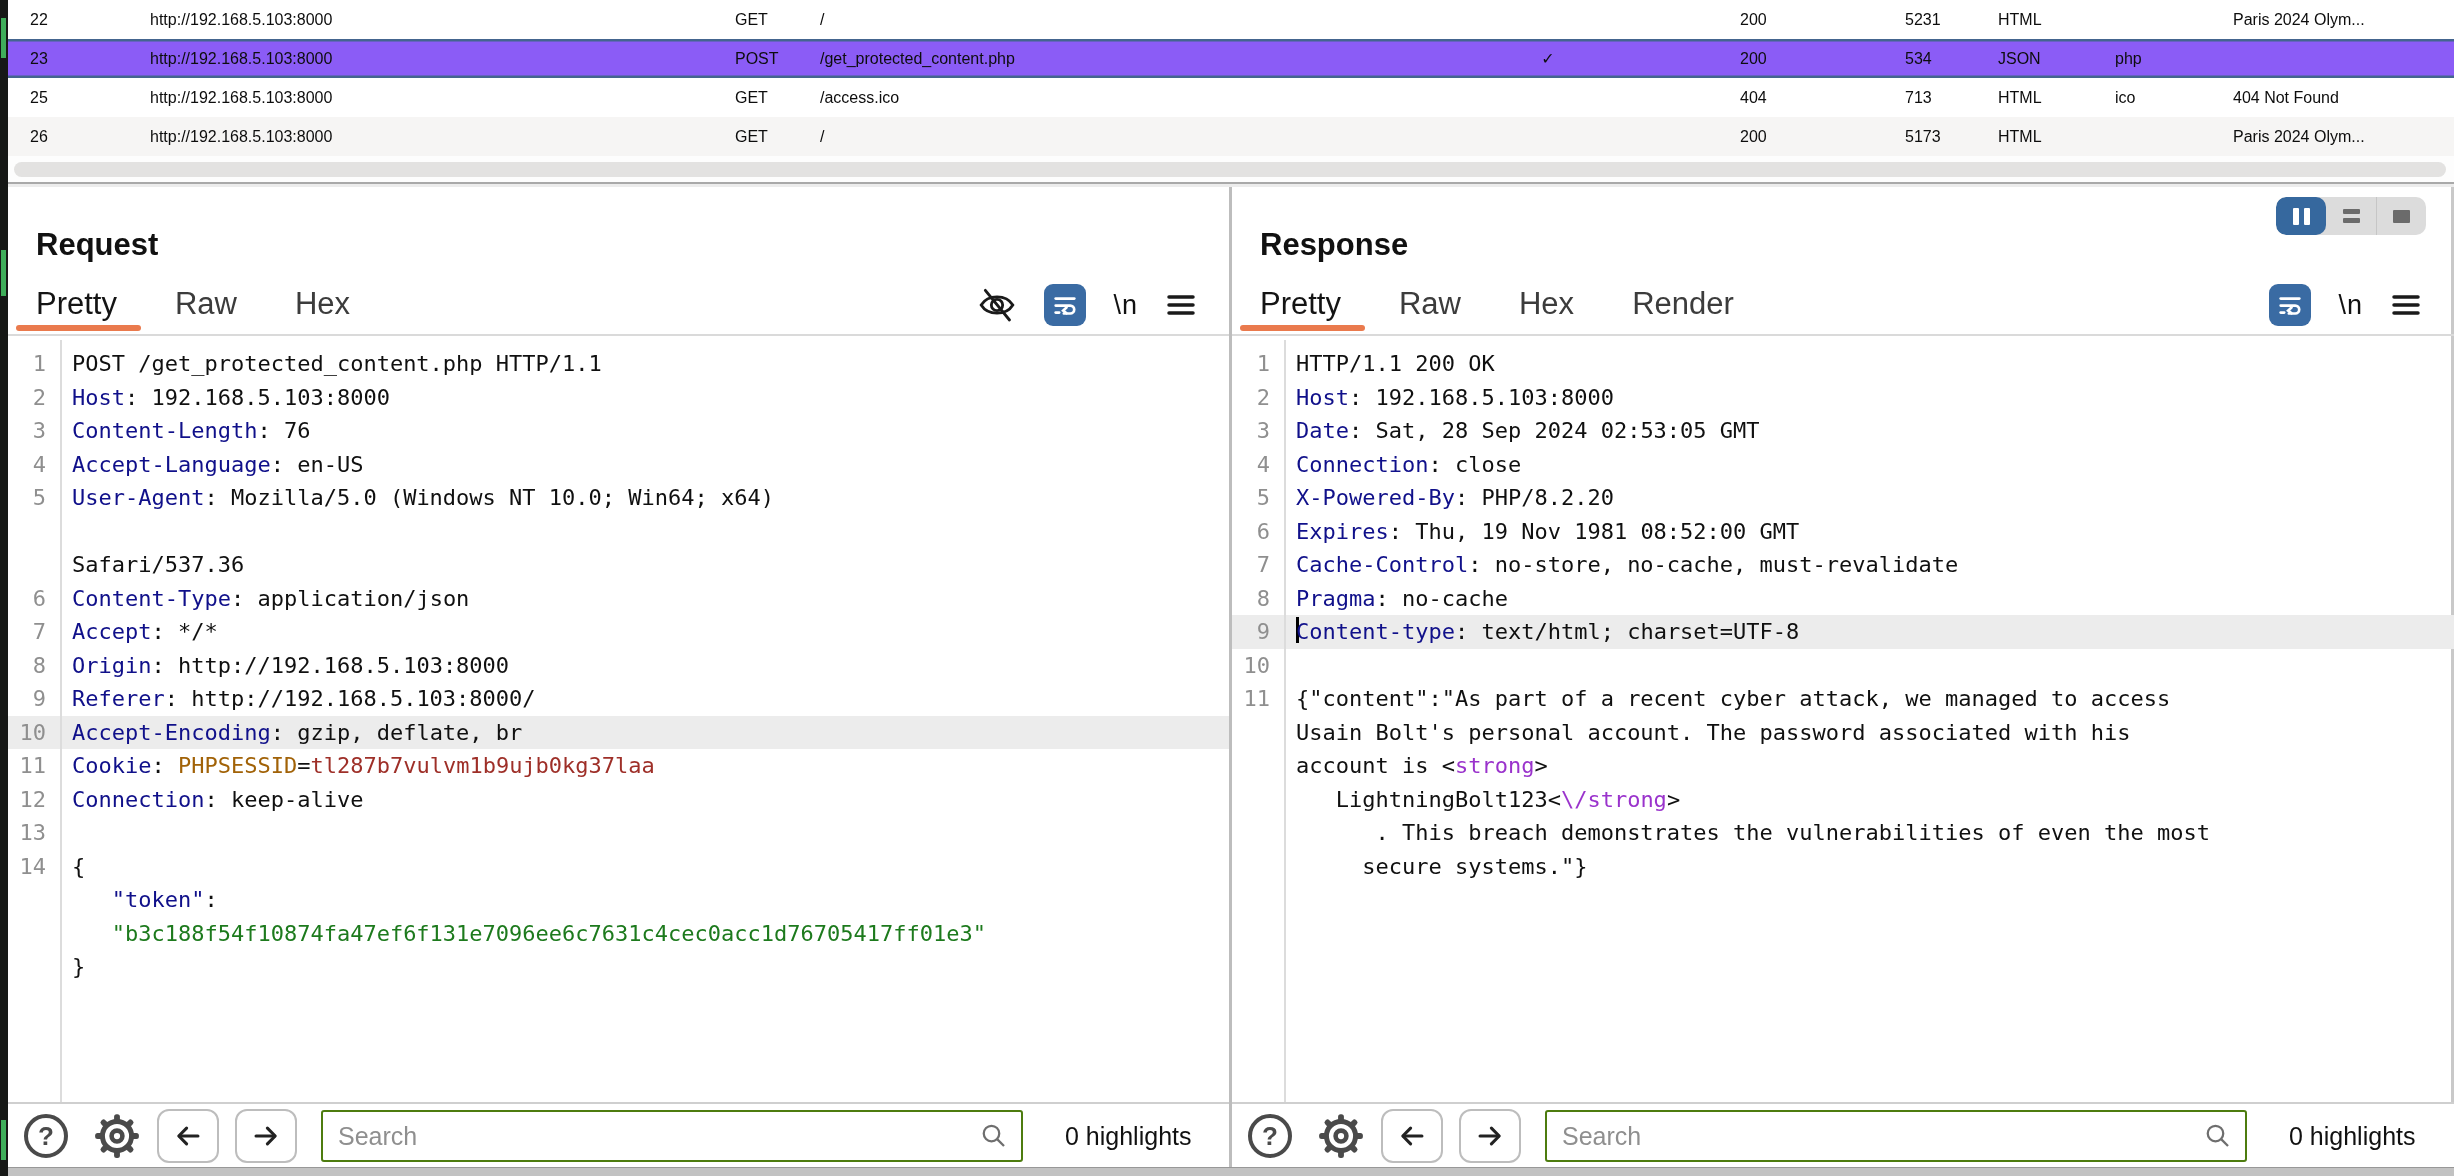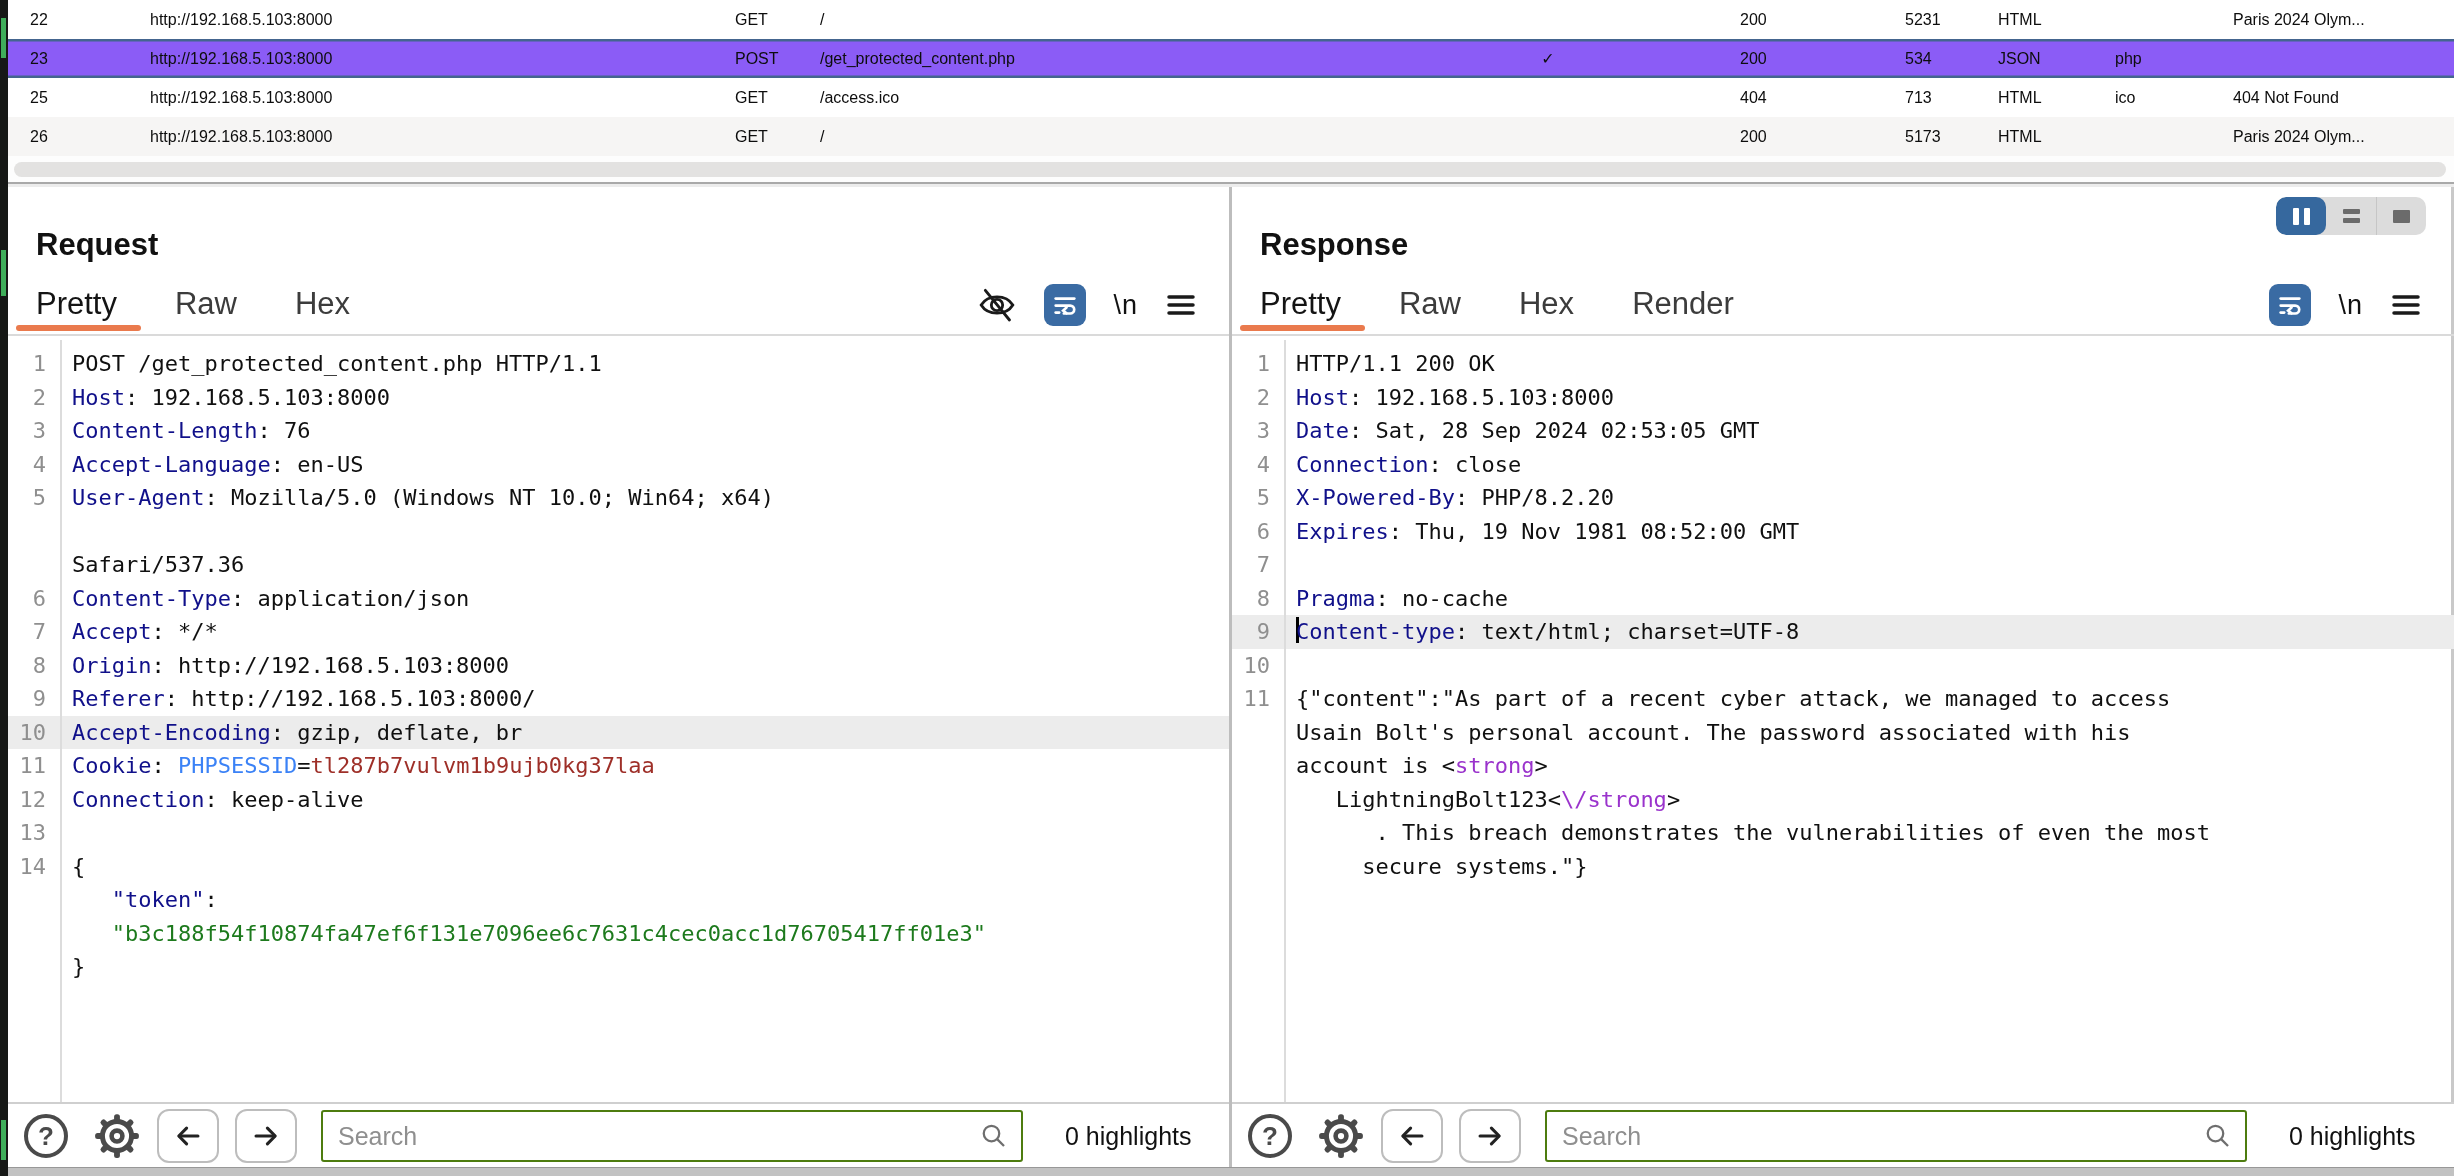--- a/index.html
+++ b/index.html
@@ -61,21 +61,21 @@
   .seg .sq{width:17px;height:13px;background:#6b6b6b;border-radius:1px;}
   
   .code-area{position:absolute;left:0;right:0;top:153px;bottom:74px;overflow:hidden;padding-top:7px;}
   .code-area::before{content:"";position:absolute;left:52px;top:0;bottom:0;width:2px;background:#dcdcdc;}
   .code-line{display:flex;height:33.5px;line-height:33.5px;font-family:"DejaVu Sans Mono",monospace;font-size:22px;}
   .code-line.hl{background:#ececec;}
   .ln{width:38px;flex:none;text-align:right;color:#8f8f8f;}
   .codetxt{margin-left:26px;white-space:pre;}
   .c-p{color:#101010;}
   .c-k{color:#10108a;}
-  .c-b{color:#3b82f6;}
+  .c-b{color:#a16207;}
   .c-r{color:#9e2f28;}
   .c-g{color:#1d7a1d;}
   .c-m{color:#9a33cc;}
   .caretbar{display:inline-block;width:3px;height:26px;background:#000;vertical-align:-4px;margin-right:-3px;}
   
   .bottombar{position:absolute;left:0;right:0;bottom:0;height:74px;border-top:2px solid #cfcfcf;display:flex;align-items:center;padding-left:14px;padding-bottom:8px;box-sizing:border-box;background:#fff;}
   .bb-icon{flex:none;display:flex;align-items:center;justify-content:center;}
   .nav-btn{flex:none;width:62px;height:54px;border:2.5px solid #bdbdbd;border-radius:12px;background:#fff;display:flex;align-items:center;justify-content:center;box-sizing:border-box;}
   .searchwrap{position:relative;flex:none;margin-left:24px;}
   .searchwrap input{width:702px;height:52px;box-sizing:border-box;border:2px solid #4d7c0f;border-radius:3px;font-size:25px;font-family:"Liberation Sans",sans-serif;color:#222;padding:0 54px 0 15px;outline:none;}
@@ -389,20 +389,21 @@
         <div class="code-line">
           <span class="ln">5</span>
           <span class="codetxt"><span class="c-k">X-Powered-By</span><span class="c-p">: PHP/8.2.20</span></span>
         </div>
         <div class="code-line">
           <span class="ln">6</span>
           <span class="codetxt"><span class="c-k">Expires</span><span class="c-p">: Thu, 19 Nov 1981 08:52:00 GMT</span></span>
         </div>
         <div class="code-line">
           <span class="ln">7</span>
+          <span class="codetxt"><span class="c-k">Cache-Control</span><span class="c-p">: no-store, no-cache, must-revalidate</span></span>
         </div>
         <div class="code-line">
           <span class="ln">8</span>
           <span class="codetxt"><span class="c-k">Pragma</span><span class="c-p">: no-cache</span></span>
         </div>
         <div class="code-line hl">
           <span class="ln">9</span>
           <span class="codetxt"><span class="caretbar"></span><span class="c-k">Content-type</span><span class="c-p">: text/html; charset=UTF-8</span></span>
         </div>
         <div class="code-line">

